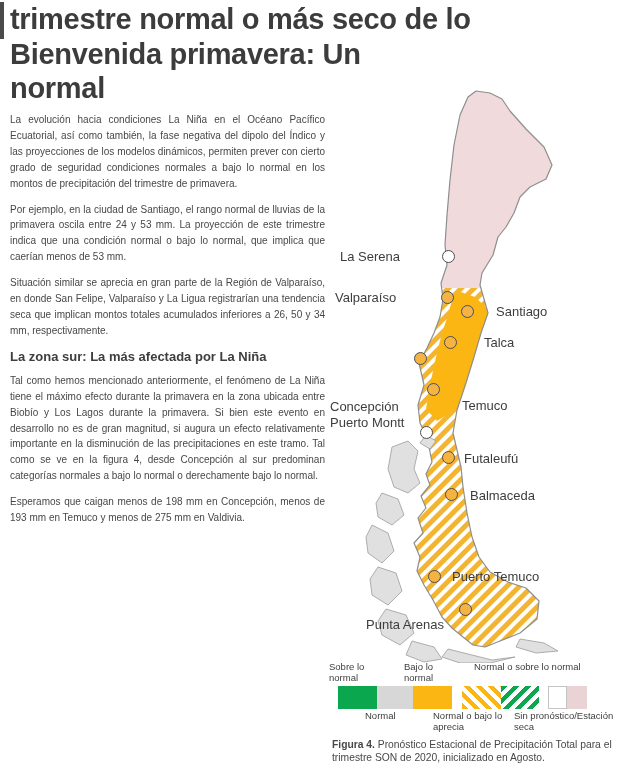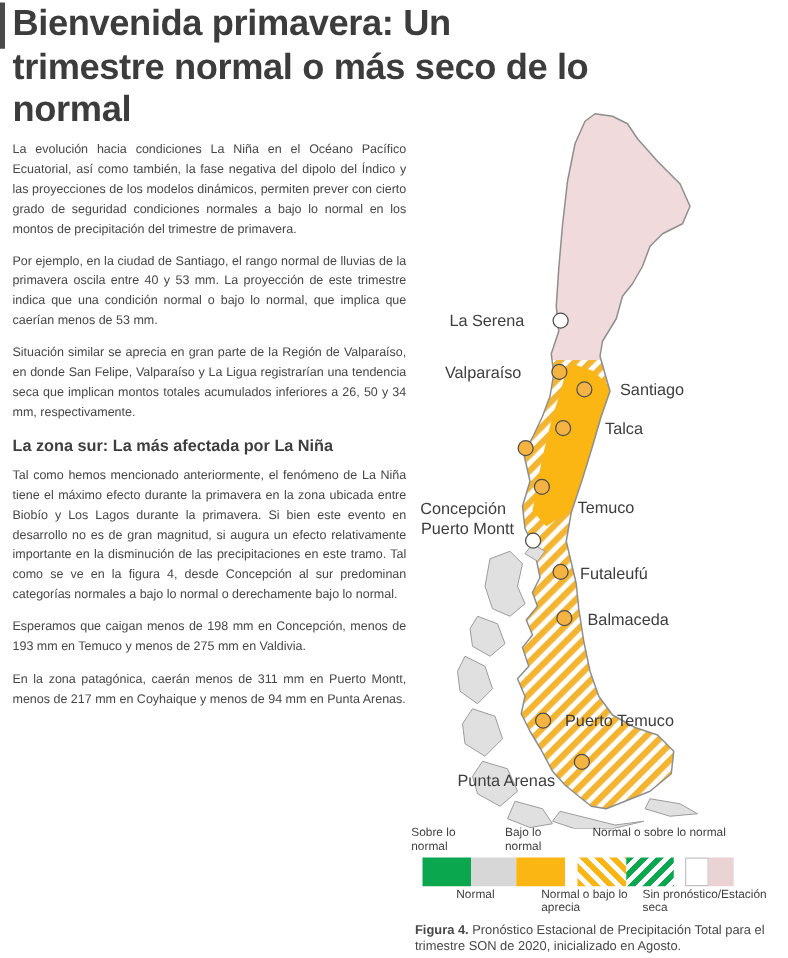--- a/index.html
+++ b/index.html
@@ -16,55 +16,54 @@
   #body-col{position:absolute;left:10px;top:112px;width:315px;}
   #body-col p{margin:0 0 10px 0;font-size:10px;line-height:15.9px;
     text-align:justify;text-justify:inter-word;color:#474747;}
   #subheading{font-size:13px;font-weight:bold;color:#3e3e3e;margin:3px 0 9px 0;}
   
   #figure{position:absolute;left:330px;top:85px;width:300px;height:578px;}
   #map-svg{position:absolute;left:0;top:0;}
   .city-dot{position:absolute;width:11px;height:11px;border-radius:50%;
     border:1.8px solid #4e4e4e;box-sizing:content-box;}
   .city-label{position:absolute;font-size:13px;color:#3d3d3d;white-space:nowrap;}
-  .city-label.r{white-space:nowrap;text-align:center;}
+  .city-label.r{white-space:nowrap;text-align:left;}
   
   #legend{position:absolute;left:330px;top:660px;width:300px;height:72px;font-size:9.5px;color:#3e3e3e;}
   .lg-label{position:absolute;text-align:left;line-height:10.5px;transform:translateX(-50%);}
   .lg-swatch{position:absolute;top:26px;height:23px;}
   .lg-hatch-y{background:repeating-linear-gradient(45deg,#fcb614 0 4.5px,#ffffff 4.5px 8.5px);}
   .lg-hatch-g{background:repeating-linear-gradient(135deg,#0ba74e 0 4.5px,#ffffff 4.5px 8.5px);}
   .lg-box-white{background:#ffffff;border:1px solid #c4c4c4;box-sizing:border-box;}
   
   #caption{position:absolute;left:332px;top:739px;width:290px;
     font-size:10.3px;line-height:12.6px;color:#474747;}
   #caption .cap-bold{font-weight:bold;}
 </style>
 </head>
 <body>
 
 <div class="edge-artifact"></div>
 
 <div id="headline">
+    <div>trimestre normal o más seco de lo</div>
     <div>Bienvenida primavera: Un</div>
-    <div>trimestre normal o más seco de lo</div>
     <div>normal</div>
   </div>
 
 <div id="body-col">
   <div id="intro-paragraphs">
       <p>La evolución hacia condiciones La Niña en el Océano Pacífico Ecuatorial, así como también, la fase negativa del dipolo del Índico y las proyecciones de los modelos dinámicos, permiten prever con cierto grado de seguridad condiciones normales a bajo lo normal en los montos de precipitación del trimestre de primavera.</p>
-      <p>Por ejemplo, en la ciudad de Santiago, el rango normal de lluvias de la primavera oscila entre 40 y 53 mm. La proyección de este trimestre indica que una condición normal o bajo lo normal, que implica que caerían menos de 53 mm.</p>
+      <p>Por ejemplo, en la ciudad de Santiago, el rango normal de lluvias de la primavera oscila entre 24 y 53 mm. La proyección de este trimestre indica que una condición normal o bajo lo normal, que implica que caerían menos de 53 mm.</p>
       <p>Situación similar se aprecia en gran parte de la Región de Valparaíso, en donde San Felipe, Valparaíso y La Ligua registrarían una tendencia seca que implican montos totales acumulados inferiores a 26, 50 y 34 mm, respectivamente.</p>
     </div>
   <div id="subheading">La zona sur: La más afectada por La Niña</div>
   <div id="south-paragraphs">
       <p>Tal como hemos mencionado anteriormente, el fenómeno de La Niña tiene el máximo efecto durante la primavera en la zona ubicada entre Biobío y Los Lagos durante la primavera. Si bien este evento en desarrollo no es de gran magnitud, si augura un efecto relativamente importante en la disminución de las precipitaciones en este tramo. Tal como se ve en la figura 4, desde Concepción al sur predominan categorías normales a bajo lo normal o derechamente bajo lo normal.</p>
       <p>Esperamos que caigan menos de 198 mm en Concepción, menos de 193 mm en Temuco y menos de 275 mm en Valdivia.</p>
-      <p>En la zona patagónica, caerán menos de 311 mm en Puerto Montt, menos de 217 mm en Coyhaique y menos de 94 mm en Punta Arenas.</p>
     </div>
 </div>
 
 <div id="figure">
   <svg id="map-svg" width="300" height="578" viewBox="0 0 300 578">
     <defs>
       <pattern id="mapHatch" patternUnits="userSpaceOnUse" width="9" height="9" patternTransform="rotate(45)">
         <rect width="9" height="9" fill="#ffffff"></rect>
         <rect width="5" height="9" fill="#f3b531"></rect>
       </pattern>

